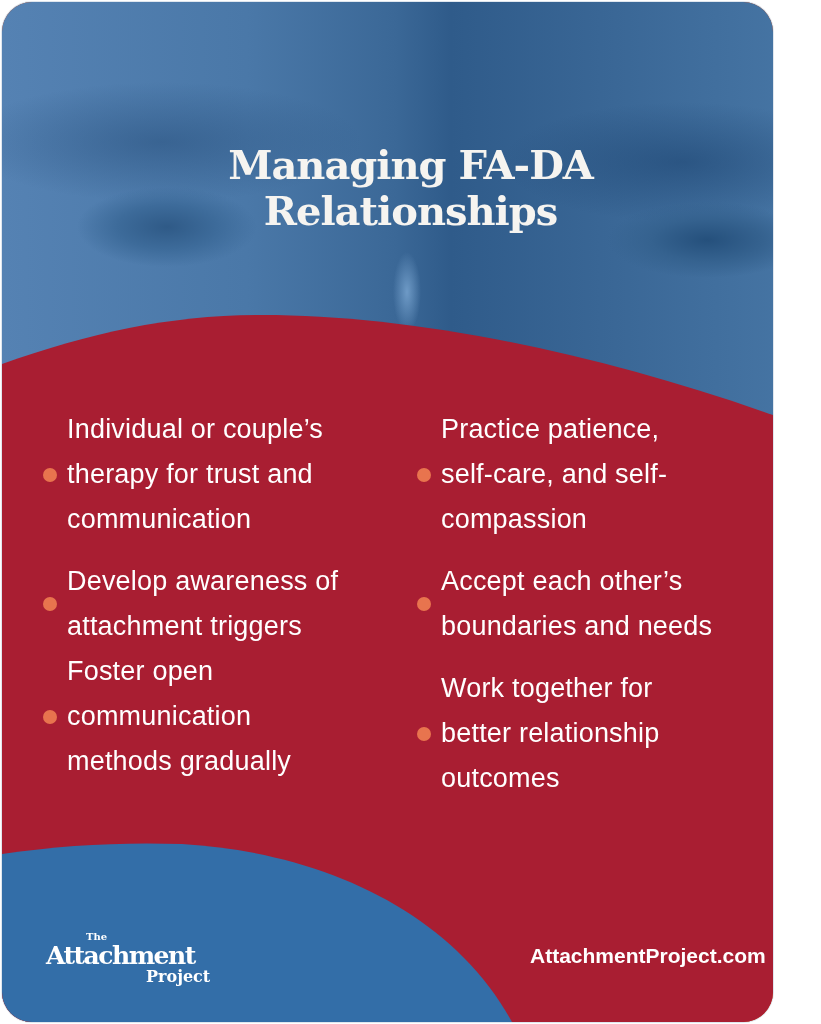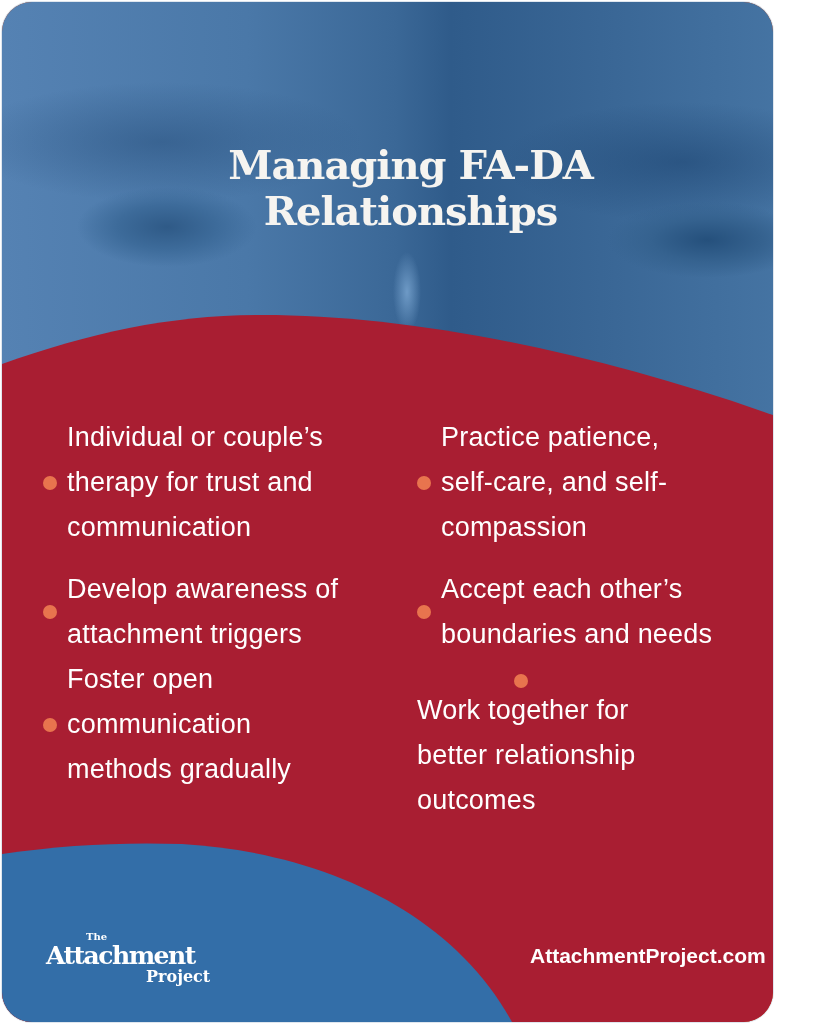--- a/index.html
+++ b/index.html
@@ -23,21 +23,21 @@
   .title {
     position: absolute; left: 0; width: 817px; top: 140px; text-align: center;
     color: #f6f4f0; font-family: "DejaVu Serif", serif; font-weight: bold;
     font-size: 40px; line-height: 46px; letter-spacing: -1px;
   }
   .bullets {
     position: absolute; top: 405px; left: 0; width: 817px;
     font-family: "Liberation Sans", sans-serif; color: #ffffff;
   }
   .item {
-    position: absolute; display: flex; align-items: center; margin-top: 8px;
+    position: absolute; display: flex; align-items: center;
   }
   .dot {
     width: 14px; height: 14px; border-radius: 50%; background: #e8744e;
     margin-right: 10px; flex: 0 0 14px;
   }
   .item-text {
     font-size: 27px; line-height: 45px; white-space: pre-line; letter-spacing: 0.2px;
   }
   .logo {
     position: absolute; left: 44px; top: 929px; width: 152px; height: 52px;
@@ -90,21 +90,21 @@
       <span class="dot"></span>
       <span class="item-text">Practice patience,
 self-care, and self-
 compassion</span>
     </div>
     <div class="item" style="left:415px; top:152px;">
       <span class="dot"></span>
       <span class="item-text">Accept each other’s
 boundaries and needs</span>
     </div>
-    <div class="item" style="left:415px; top:259px;flex-direction:column;">
+    <div class="item" style="left:415px; top:259px;">
       <span class="dot"></span>
       <span class="item-text">Work together for
 better relationship
 outcomes</span>
     </div>
   </div>
 
   <div class="logo">
     <span class="the">The</span>
     <span class="attach">Attachment</span>

